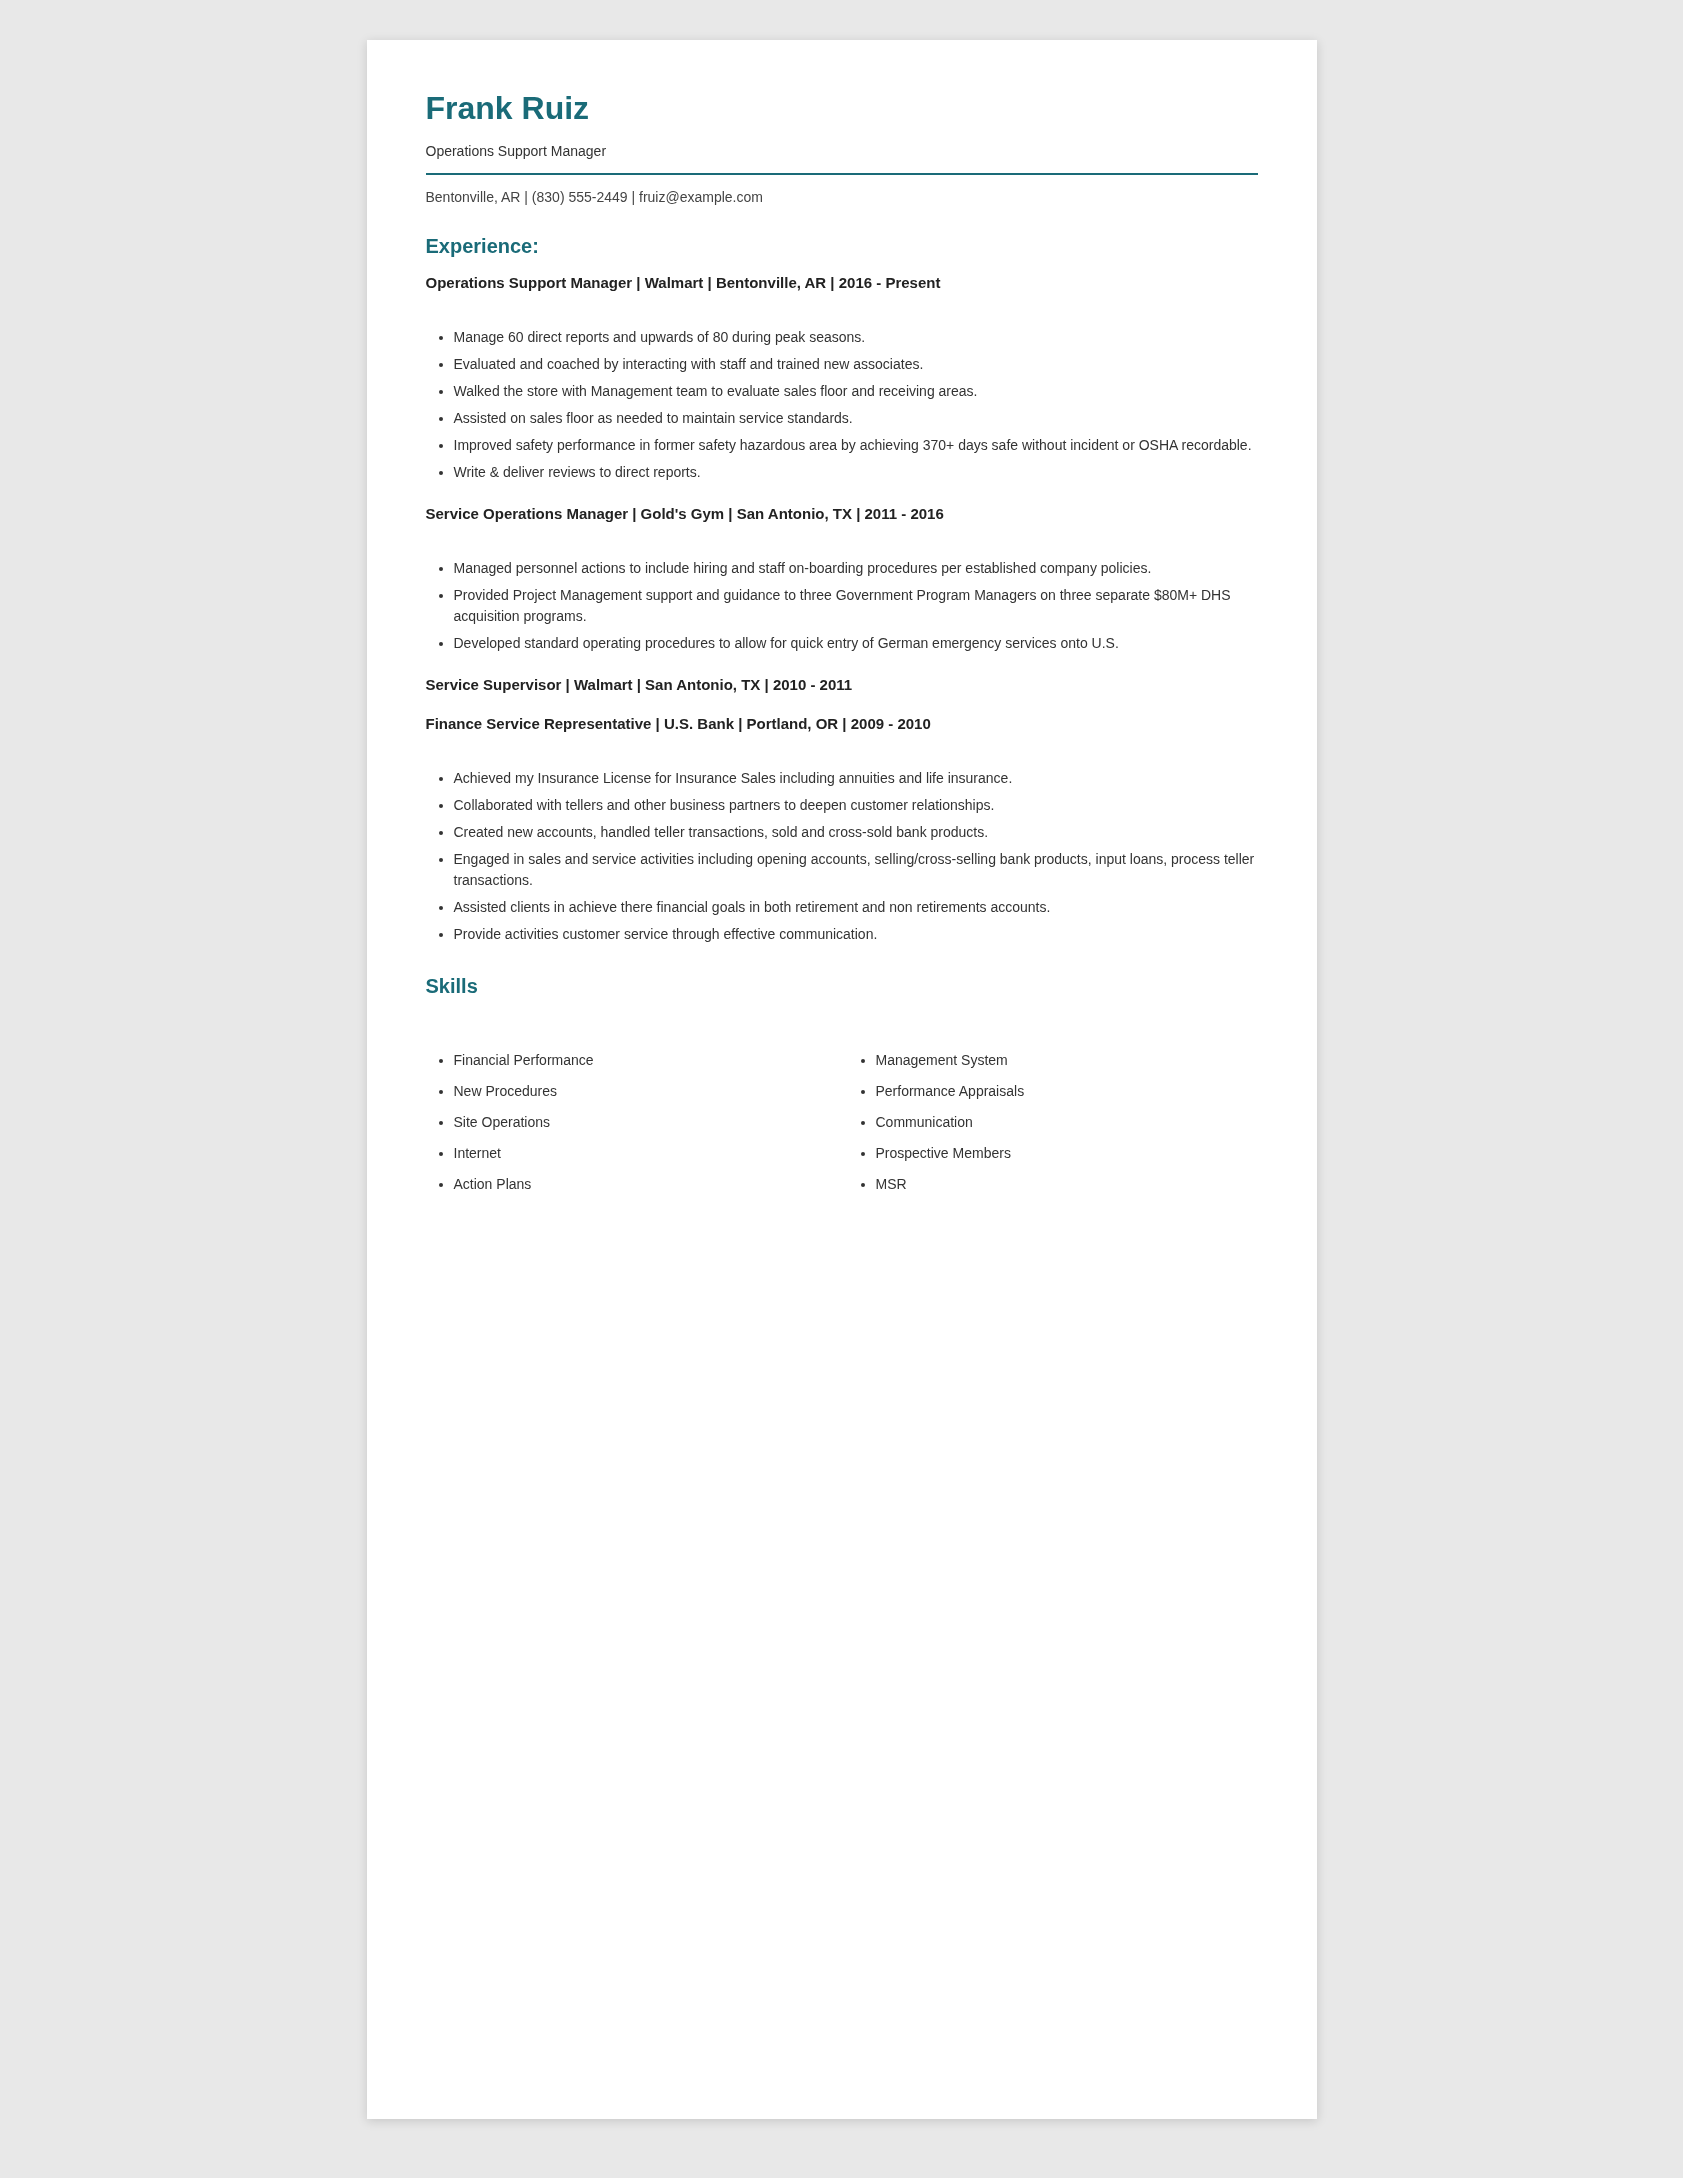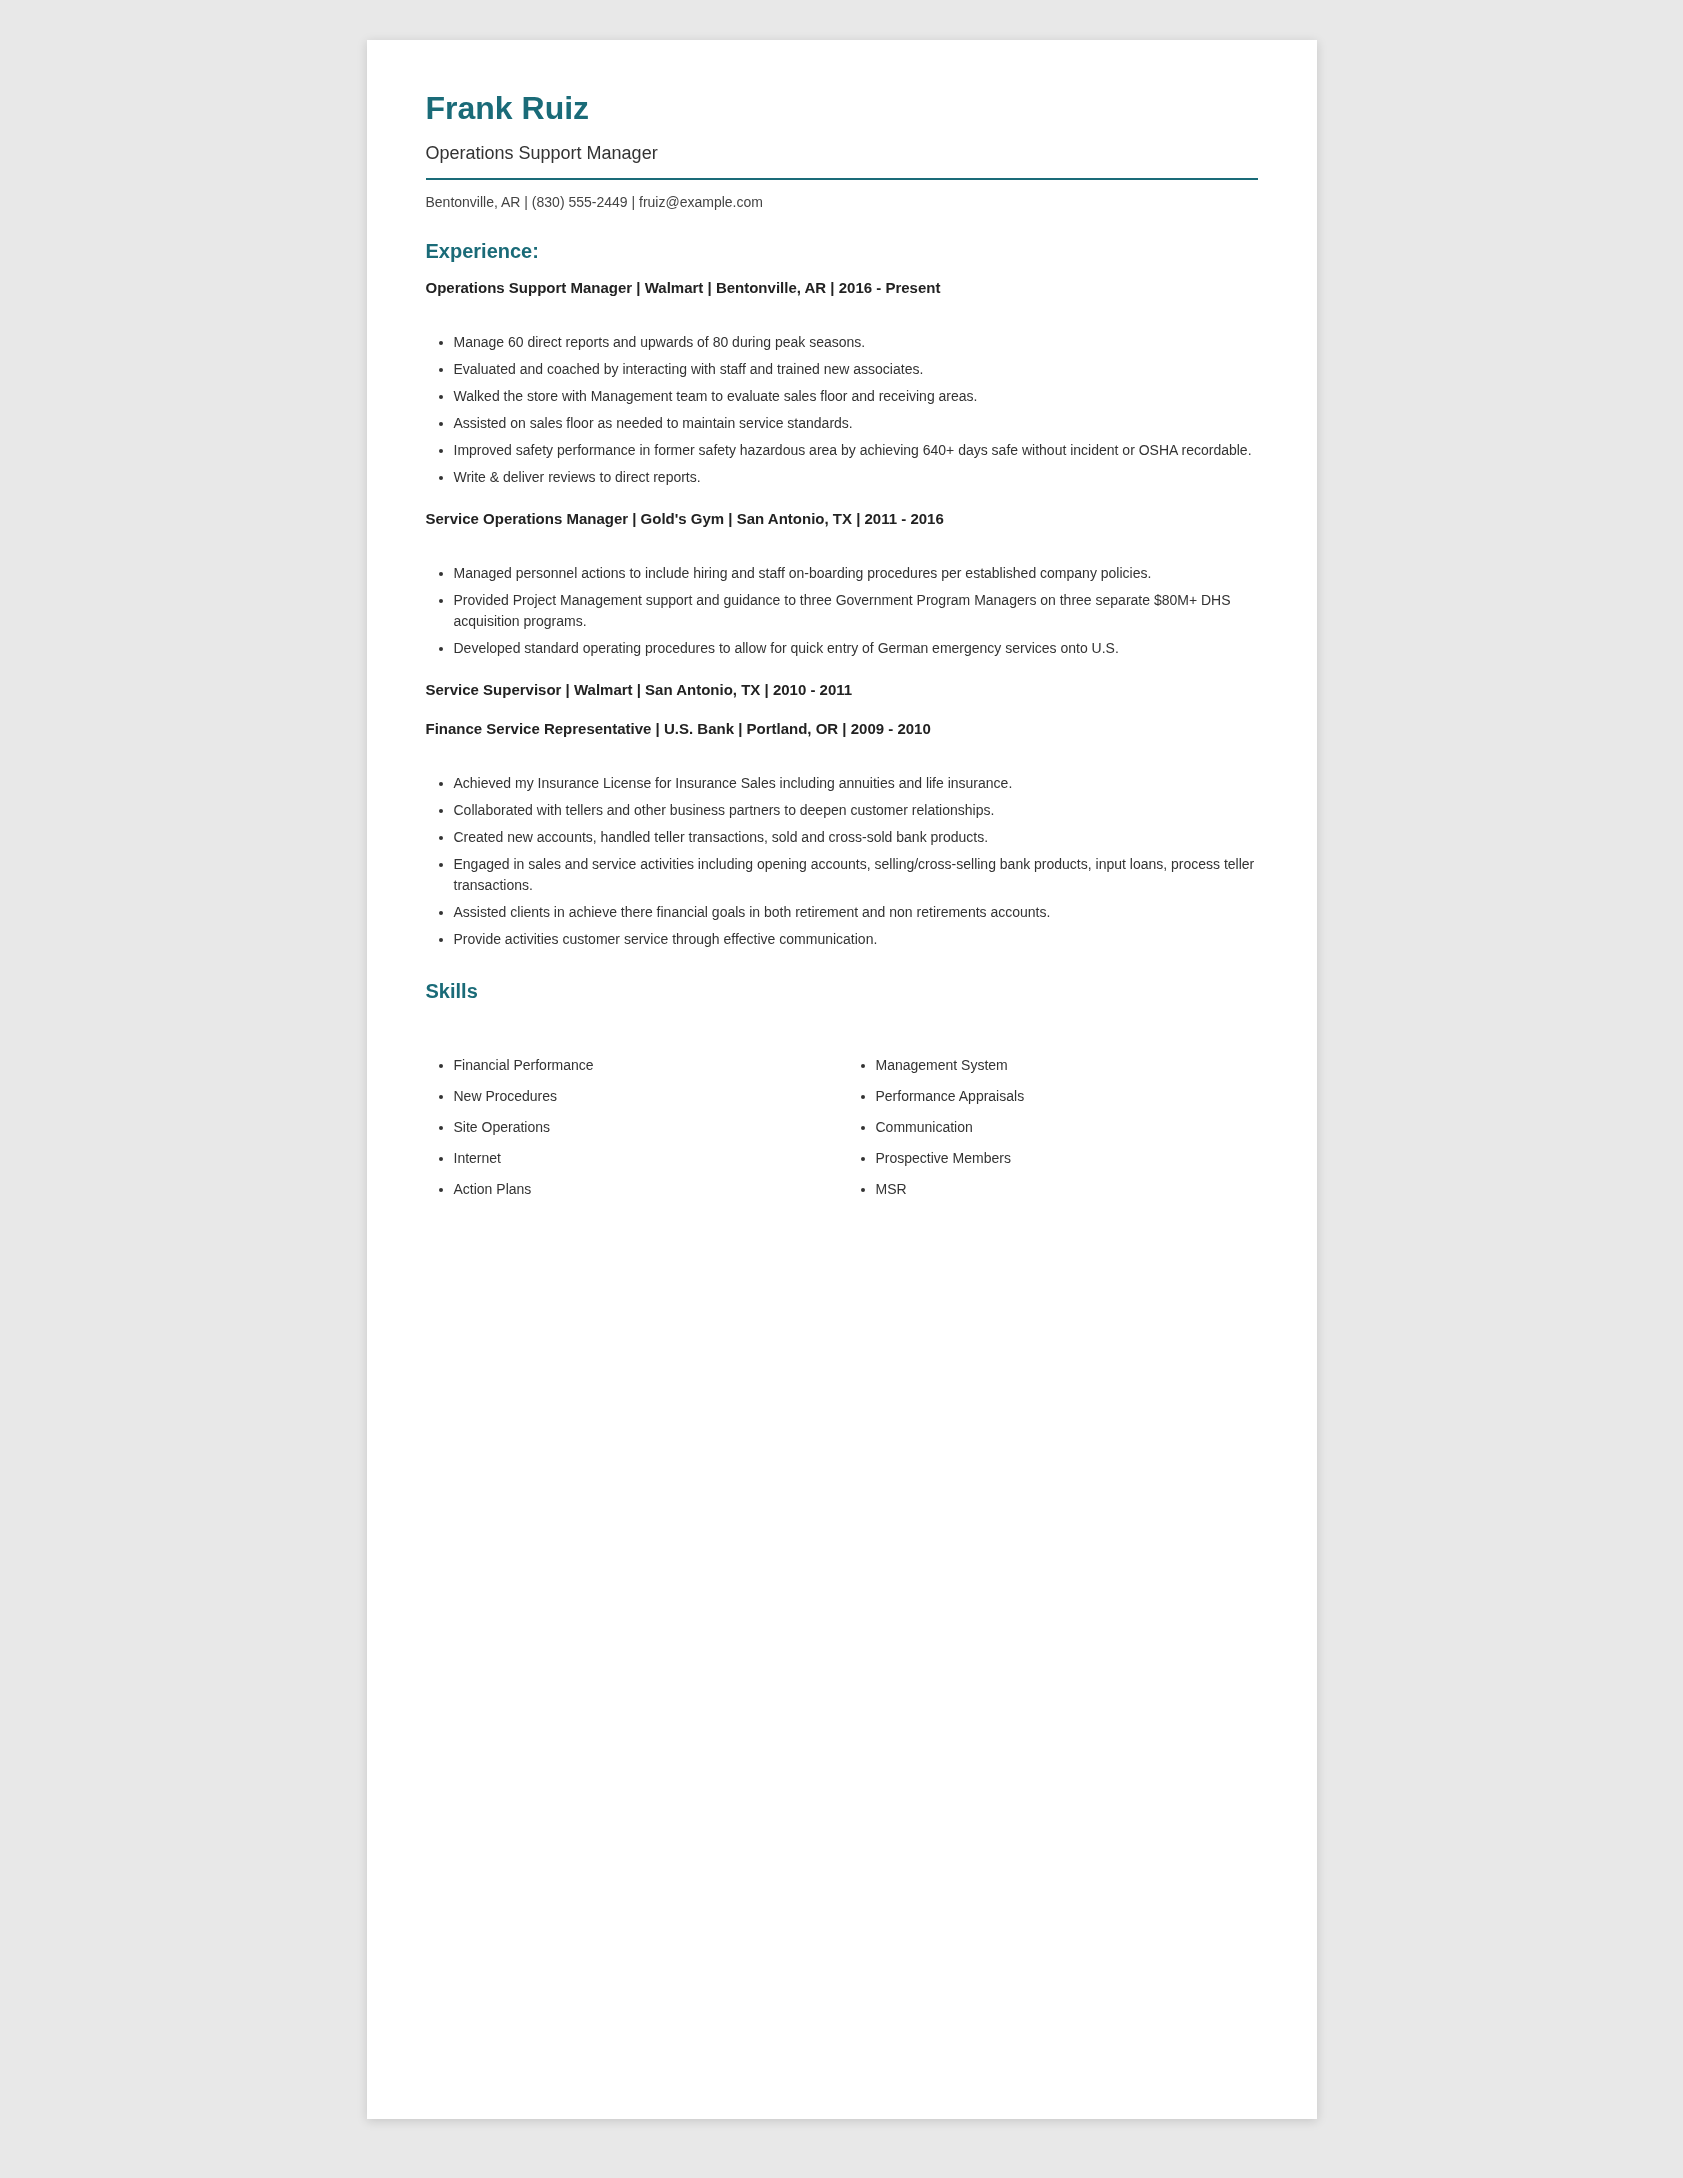--- a/index.html
+++ b/index.html
@@ -38,21 +38,21 @@
       flex-direction: column;
     }
 
     .name {
       font-size: 32px;
       font-weight: 900;
       color: #1a6b78;
     }
 
     .job-title-header {
-      font-size: 18px;
+      font-size: 14px;
       font-weight: normal;
       color: #333333;
     }
 
     .divider {
       height: 2px;
       background: #1a6b78;
       margin-bottom: 14px;
     }
 
@@ -133,21 +133,21 @@
   <div class="experience-section">
     <div class="section-title">Experience:</div>
 
     <div class="job-block">
       <div class="job-heading">Operations Support Manager | Walmart | Bentonville, AR | 2016 - Present</div>
       <ul class="bullet-list">
         <li>Manage 60 direct reports and upwards of 80 during peak seasons.</li>
         <li>Evaluated and coached by interacting with staff and trained new associates.</li>
         <li>Walked the store with Management team to evaluate sales floor and receiving areas.</li>
         <li>Assisted on sales floor as needed to maintain service standards.</li>
-        <li>Improved safety performance in former safety hazardous area by achieving 640+ days safe without incident or OSHA recordable.</li>
+        <li>Improved safety performance in former safety hazardous area by achieving 370+ days safe without incident or OSHA recordable.</li>
         <li>Write &amp; deliver reviews to direct reports.</li>
       </ul>
     </div>
 
     <div class="job-block">
       <div class="job-heading">Service Operations Manager | Gold's Gym | San Antonio, TX | 2011 - 2016</div>
       <ul class="bullet-list">
         <li>Managed personnel actions to include hiring and staff on-boarding procedures per established company policies.</li>
         <li>Provided Project Management support and guidance to three Government Program Managers on three separate $80M+ DHS acquisition programs.</li>
         <li>Developed standard operating procedures to allow for quick entry of German emergency services onto U.S.</li>

